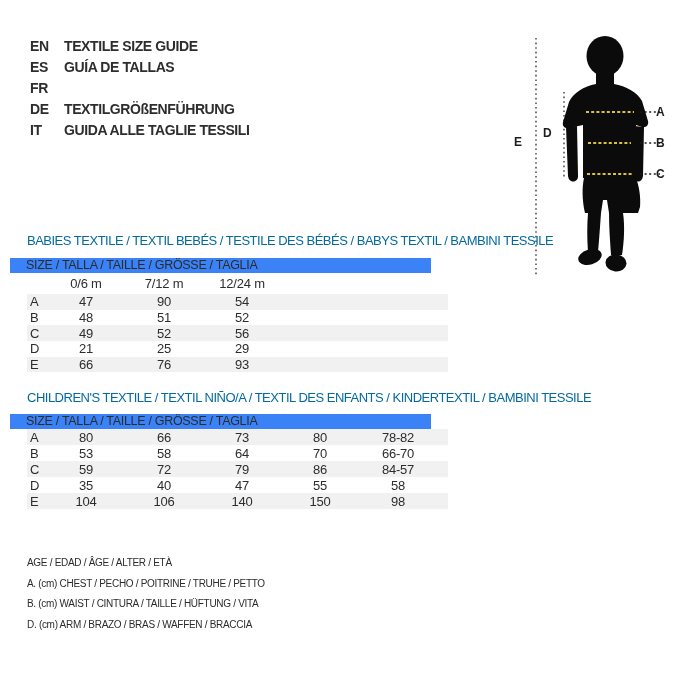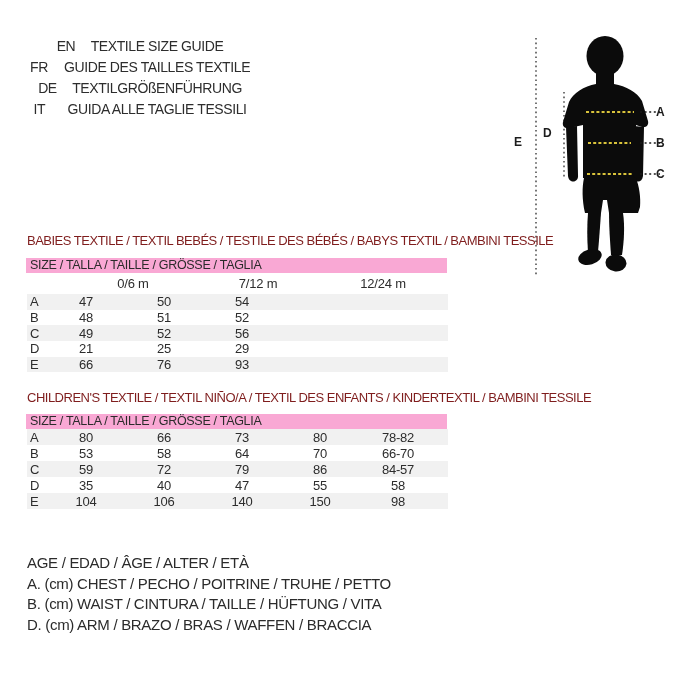--- a/index.html
+++ b/index.html
@@ -7,67 +7,70 @@
   body {
     font-family:"Liberation Sans", sans-serif;
     color:#2d2d2d;
     position:relative;
     overflow:hidden;
   }
   .canvas { position:relative; width:700px; height:700px; }
 
   
   .lang-list { position:absolute; left:30px; top:36px; }
-  .lang-row { display:flex; height:20.8px; align-items:center; font-size:14px; font-weight:400; letter-spacing:-0.4px;justify-content:center; }
+  .lang-row { display:flex; height:20.8px; align-items:center; font-size:14px; font-weight:700; letter-spacing:-0.4px; }
   .lang-code { width:34px; flex:0 0 34px; }
 
   
   .figure { position:absolute; left:510px; top:28px; width:190px; height:262px; }
   .figure svg { position:absolute; left:0; top:0; width:190px; height:262px; }
   .marker { position:absolute; font-size:12px; font-weight:700; color:#1d1d1d; }
 
   
-  .sec-heading { position:absolute; left:27px; font-size:13px; font-weight:400; letter-spacing:-0.5px; white-space:nowrap; color:#7f1d1d; }
+  .sec-heading { position:absolute; left:27px; font-size:13px; font-weight:400; letter-spacing:-0.5px; white-space:nowrap; color:#0369a1; }
 
   
   .size-bar {
-    position:absolute; left:26px; width:421px; height:15px;
-    background:#f9a8d4; font-size:12.5px; letter-spacing:-0.3px;
-    line-height:15px; padding-left:4px; color:#2b2b2b; white-space:nowrap; overflow:hidden;
+    position:absolute; left:10px; width:421px; height:15px;
+    background:#3b82f6; font-size:12.5px; letter-spacing:-0.3px;
+    line-height:15px; padding-left:16px; color:#2b2b2b; white-space:nowrap; overflow:hidden;
   }
 
   
   .tbl { position:absolute; left:27px; width:421px; font-size:13px; letter-spacing:-0.2px; }
   .t-row { display:flex; width:421px; align-items:center; }
-  .t-row.head-b { height:21px;gap:47px; }
+  .t-row.head-b { height:21px; }
   .t-row.head-c { height:18px; }
   .t-row.data-b { height:15.7px; }
   .t-row.data-c { height:16px; }
   .t-row.striped { background:#f1f1f1; }
   .c-label { width:20px; flex:0 0 20px; padding-left:3px; }
   .c-val { width:78px; flex:0 0 78px; text-align:center; }
   .c-fill { flex:1 1 auto; }
 
   
-  .legend { position:absolute; left:27px; top:552px; font-size:15px; letter-spacing:-0.3px; }
+  .legend { position:absolute; left:27px; top:552px; font-size:10px; letter-spacing:-0.3px; }
   .legend-line { height:20.8px; display:flex; align-items:center; white-space:nowrap; color:#2b2b2b; }
 </style>
 </head>
 <body>
 
 <div class="canvas">
 
   <div class="lang-list">
     <div class="lang-row">
       <span class="lang-code">EN</span>
       <span>TEXTILE SIZE GUIDE</span>
     </div>
     <div class="lang-row">
+      <span class="lang-code">ES</span>
+      <span>GUÍA DE TALLAS</span>
+    </div>
+    <div class="lang-row">
       <span class="lang-code">FR</span>
-      <span>GUIDE DES TAILLES TEXTILE</span>
     </div>
     <div class="lang-row">
       <span class="lang-code">DE</span>
       <span>TEXTILGRÖßENFÜHRUNG</span>
     </div>
     <div class="lang-row">
       <span class="lang-code">IT</span>
       <span>GUIDA ALLE TAGLIE TESSILI</span>
     </div>
   </div>
@@ -114,21 +117,21 @@
     <div class="t-row head-b">
       <span class="c-label"></span>
       <span class="c-val">0/6 m</span>
       <span class="c-val">7/12 m</span>
       <span class="c-val">12/24 m</span>
       <span class="c-fill"></span>
     </div>
     <div class="t-row data-b striped">
       <span class="c-label">A</span>
       <span class="c-val">47</span>
-      <span class="c-val">50</span>
+      <span class="c-val">90</span>
       <span class="c-val">54</span>
       <span class="c-fill"></span>
     </div>
     <div class="t-row data-b">
       <span class="c-label">B</span>
       <span class="c-val">48</span>
       <span class="c-val">51</span>
       <span class="c-val">52</span>
       <span class="c-fill"></span>
     </div>

